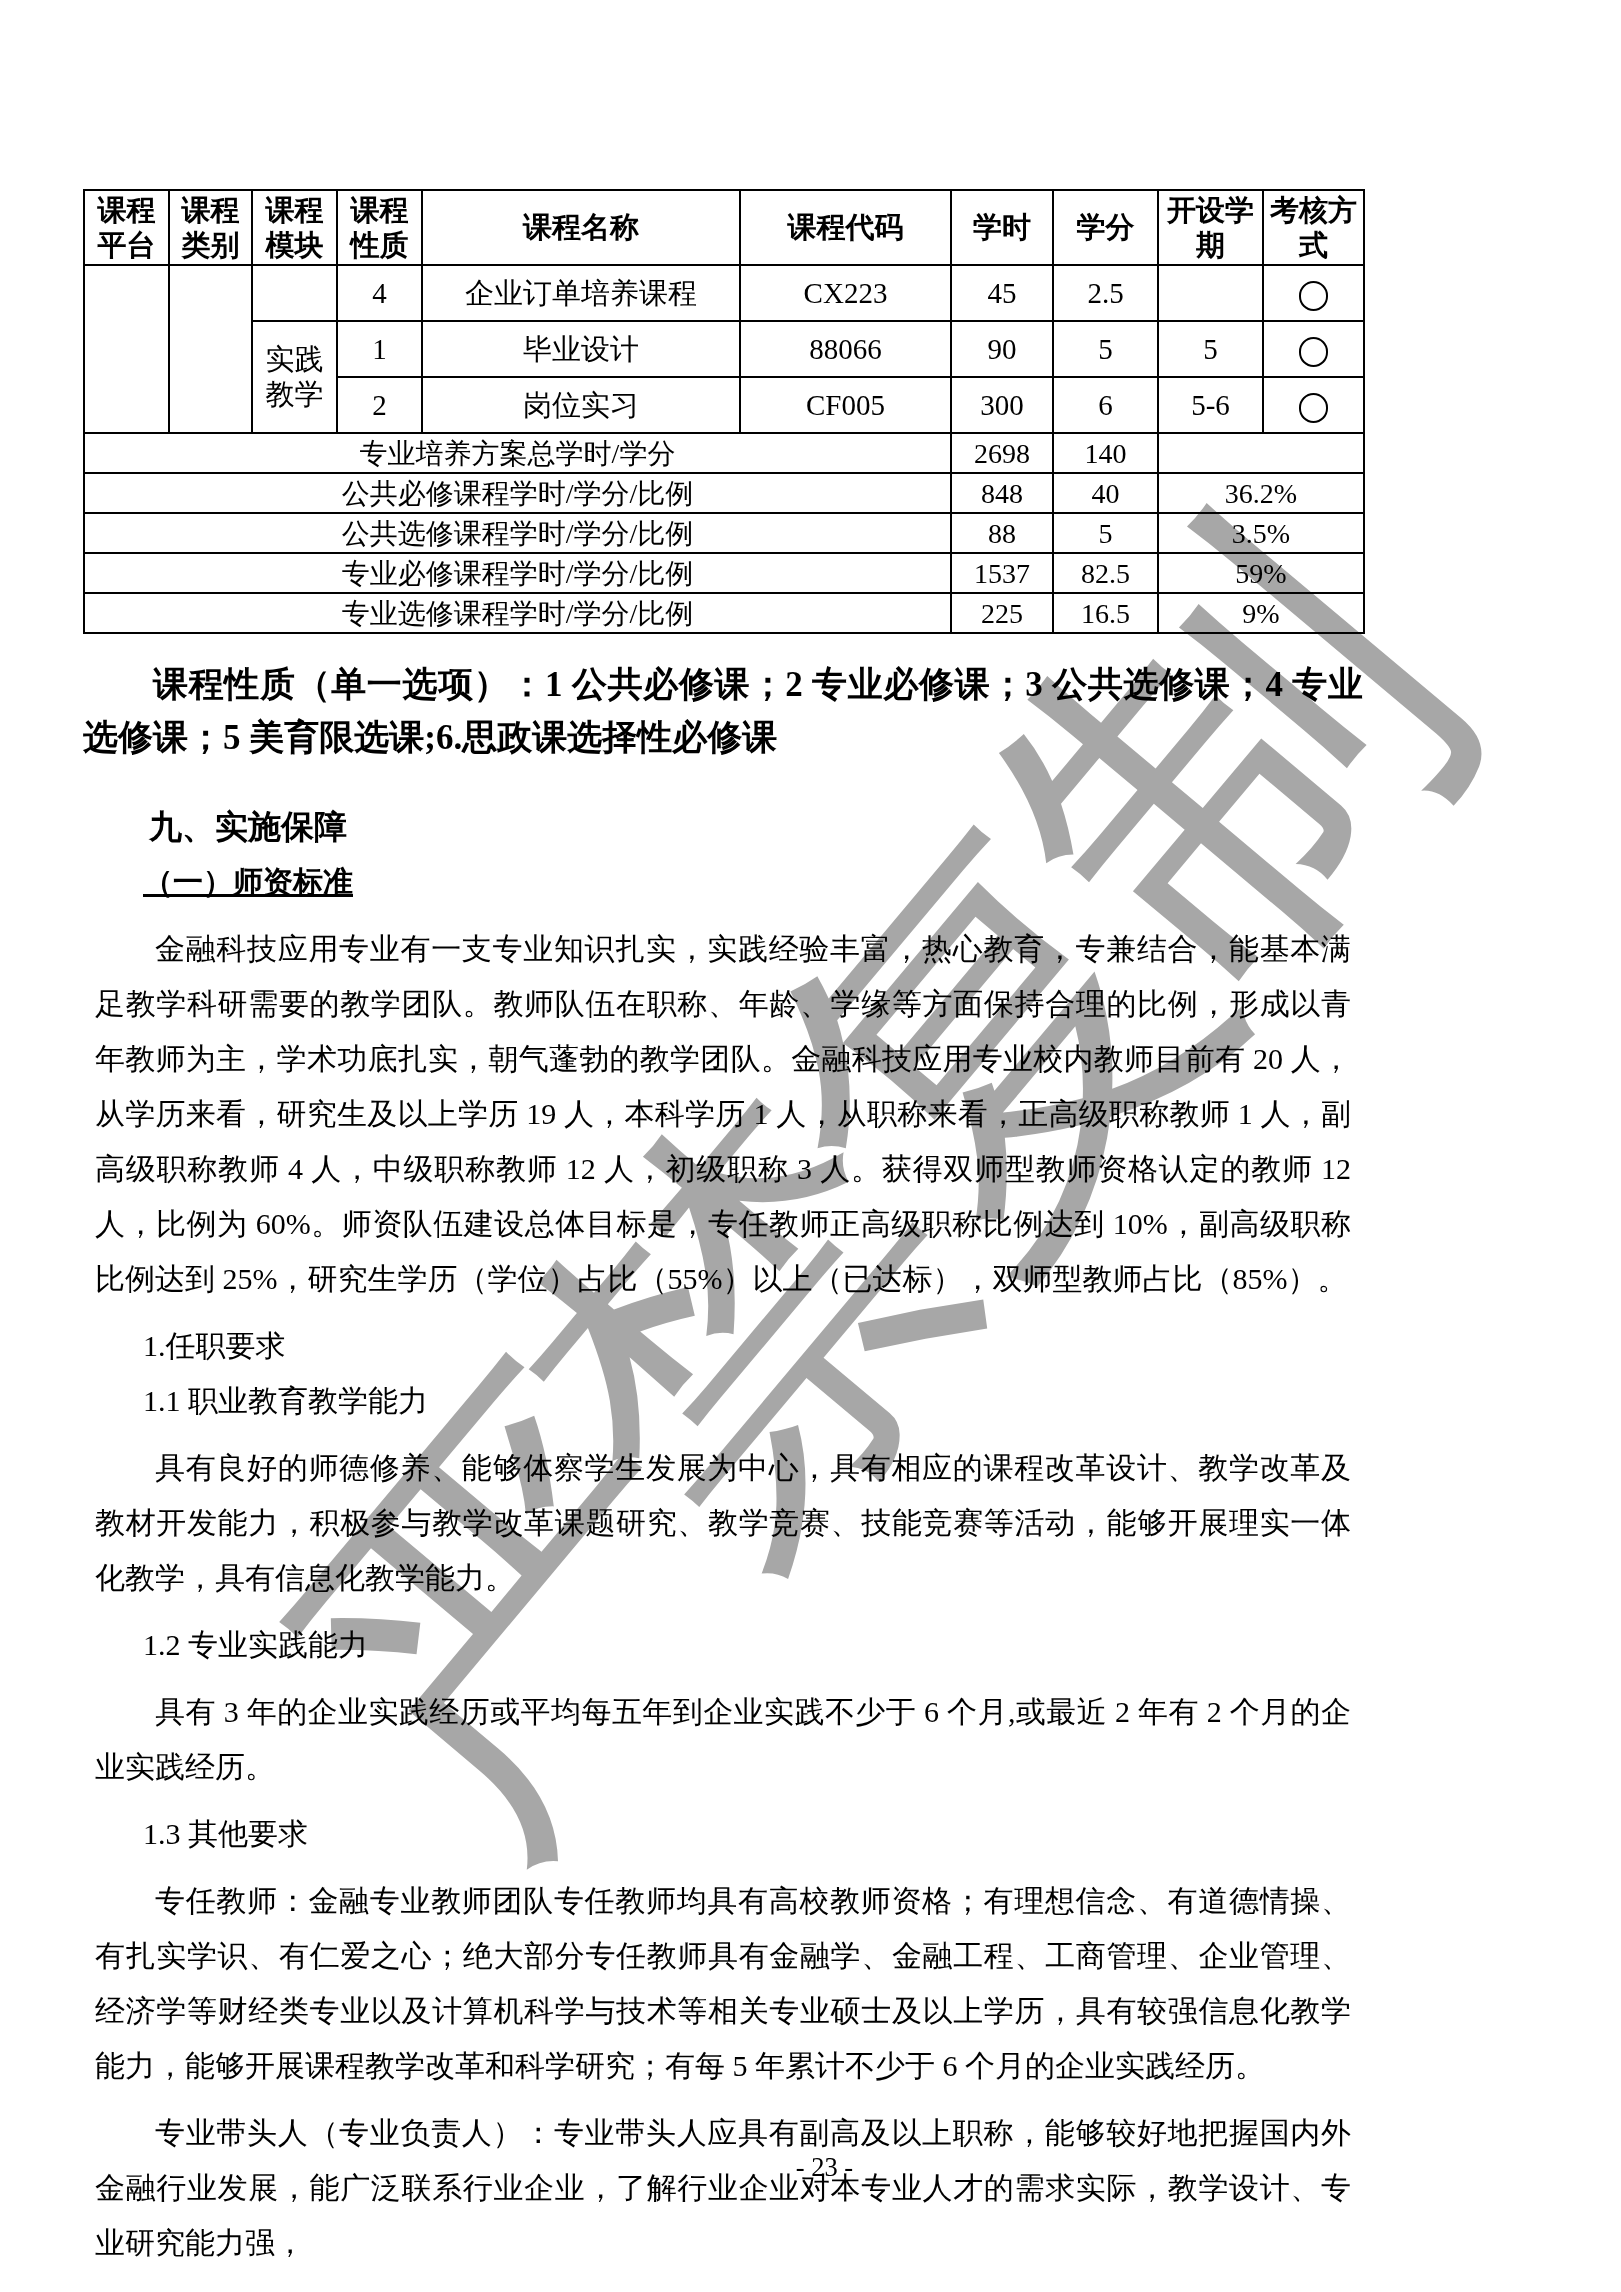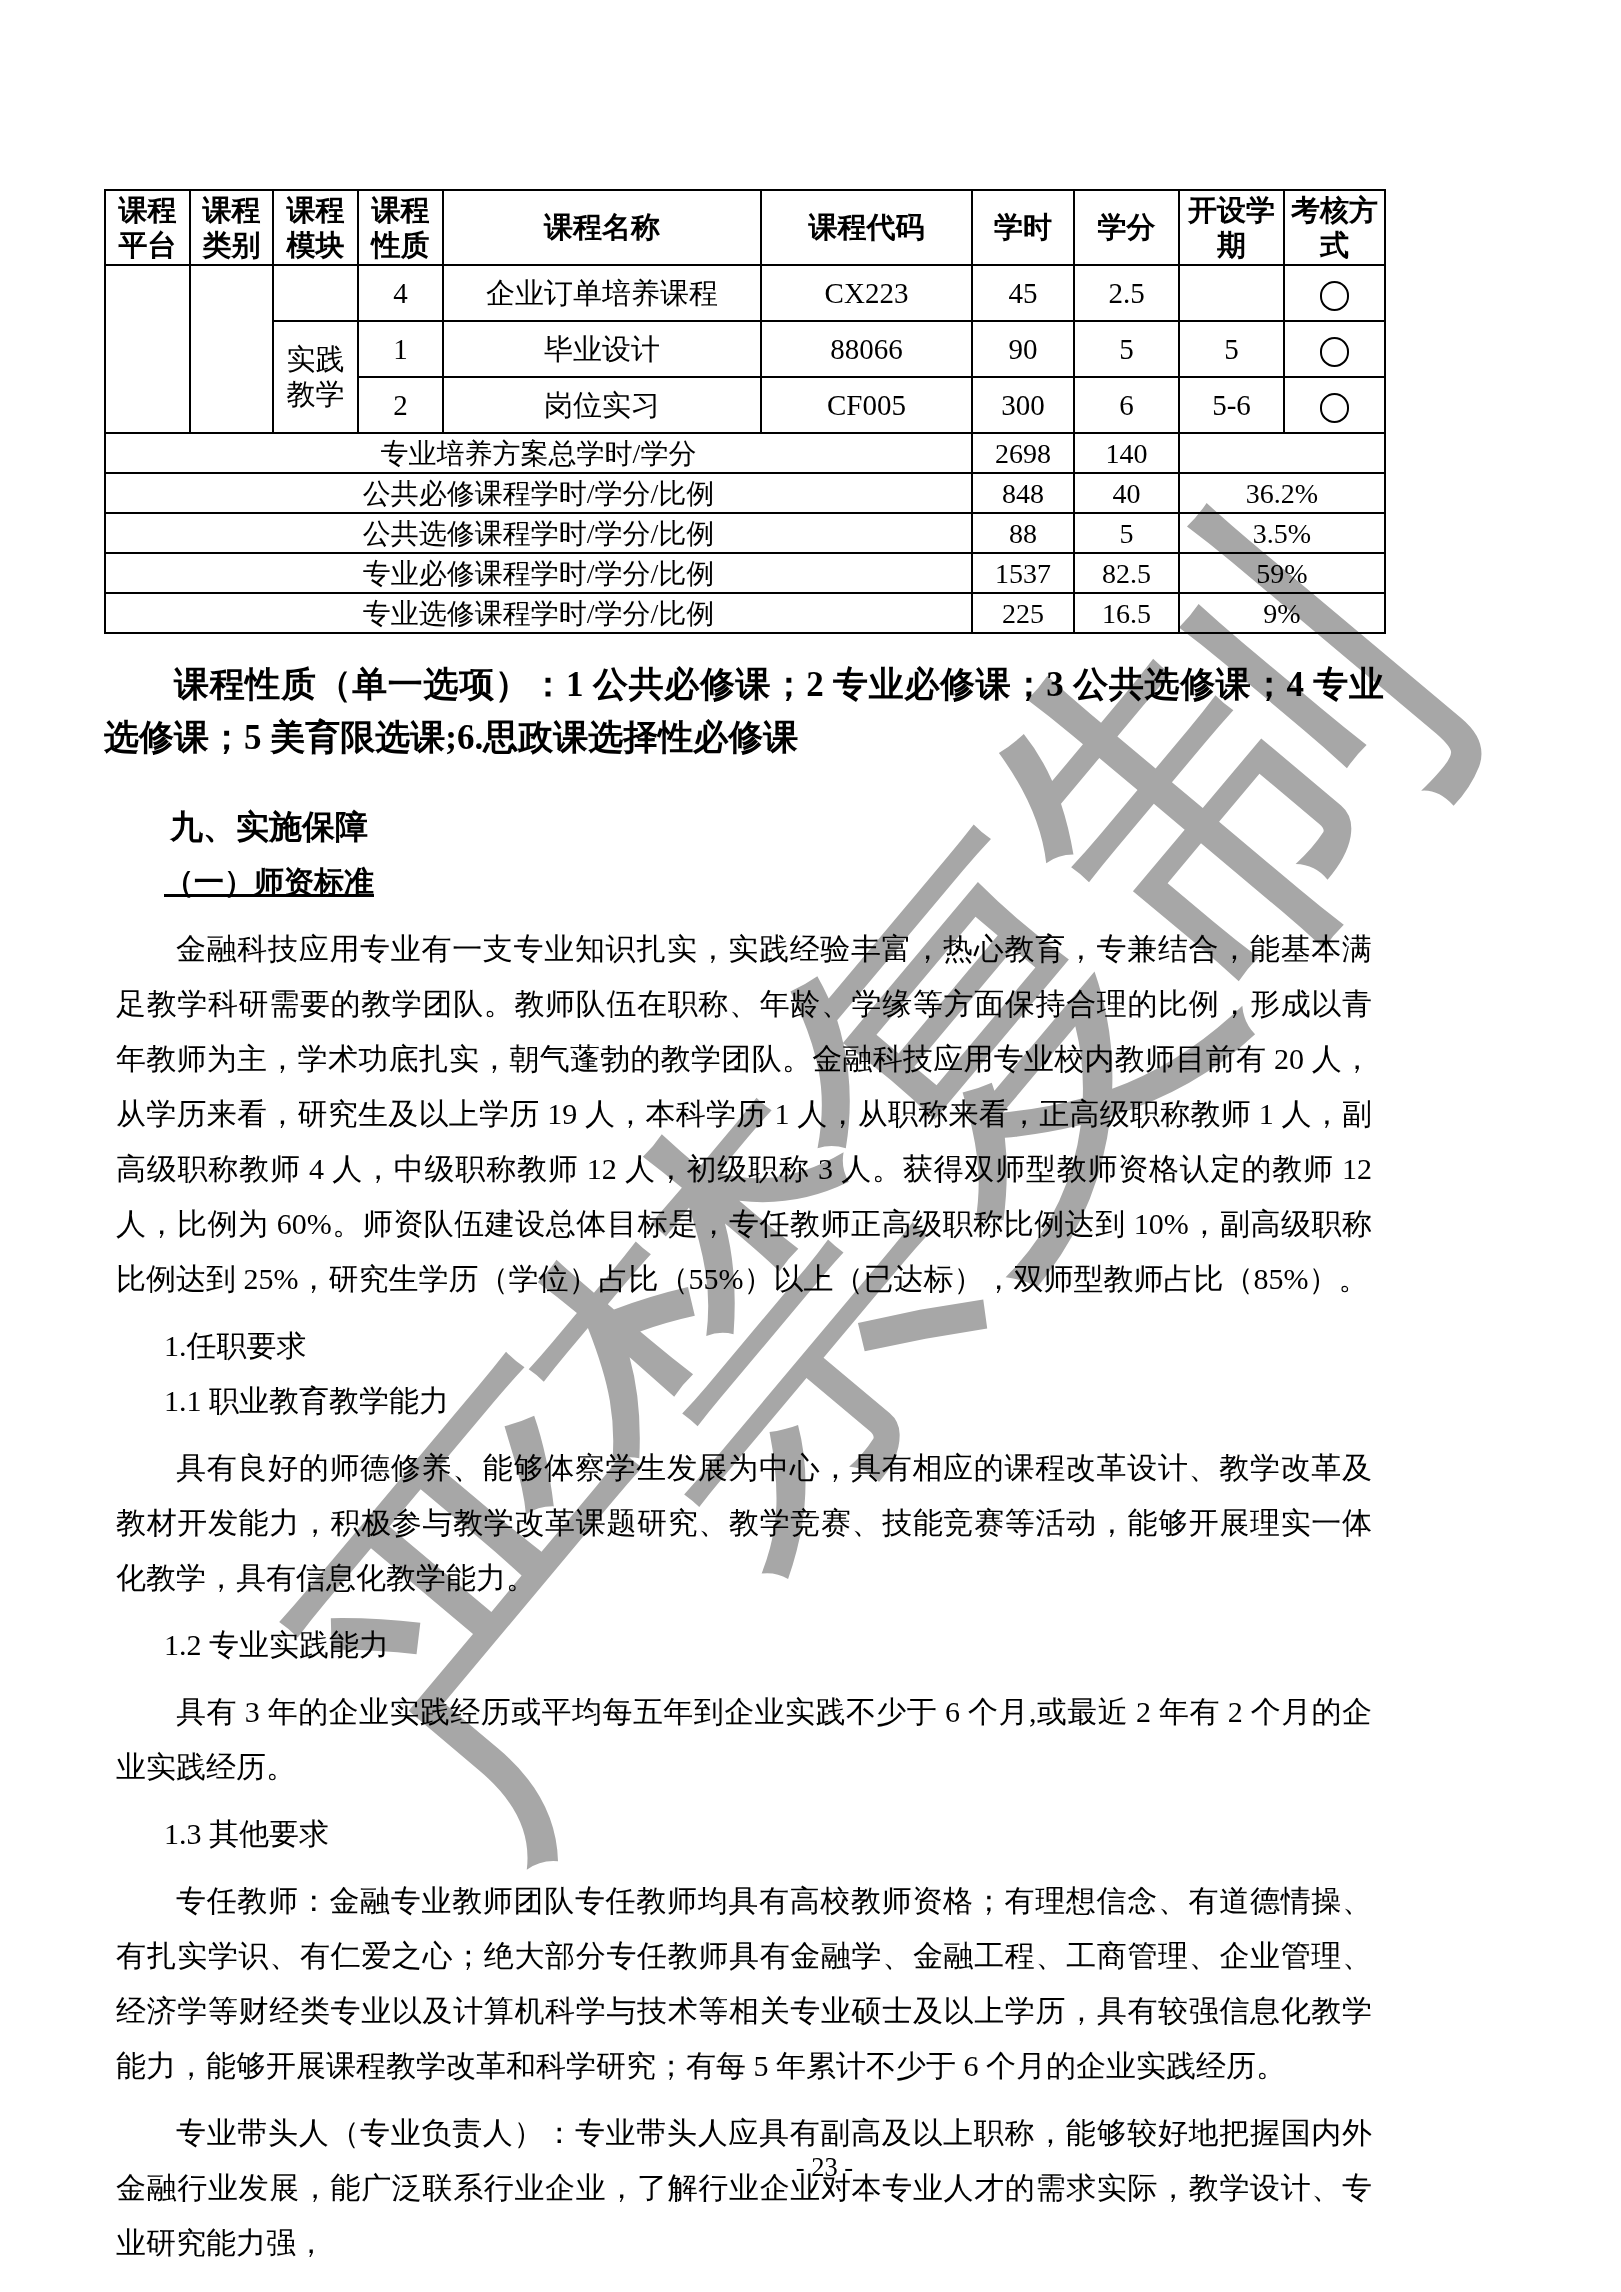--- a/index.html
+++ b/index.html
@@ -25,21 +25,21 @@
     color: #a7a7a7;
     z-index: 0;
     font-family: "Liberation Serif", "DejaVu Serif", serif;
     line-height: 1;
     user-select: none;
   }
   
   .content {
     position: relative;
     z-index: 1;
-    padding: 189px 159px 0 104px; 
+    padding: 189px 159px 0 83px; 
     width: 1280px;
   }
   
   table.curriculum {
     border-collapse: collapse;
     table-layout: fixed;
     width: 1280px;
     border: 2.9px solid #000;
   }
   table.curriculum td {

